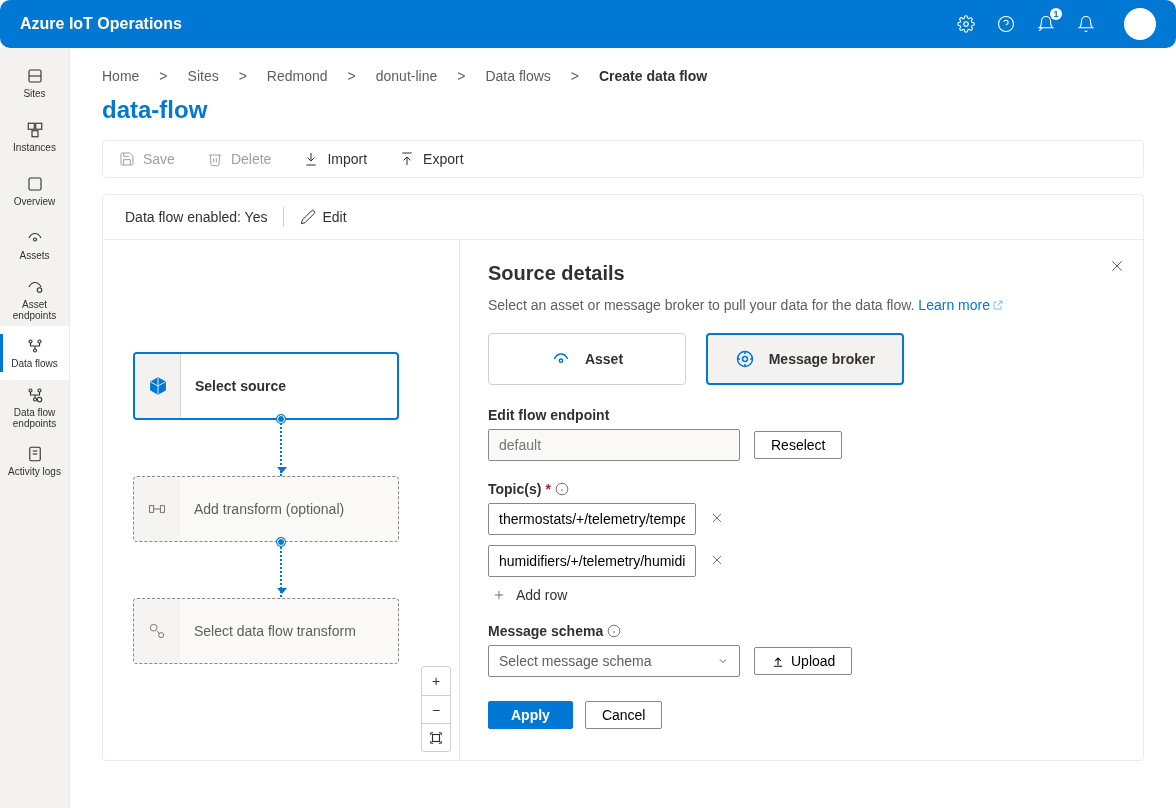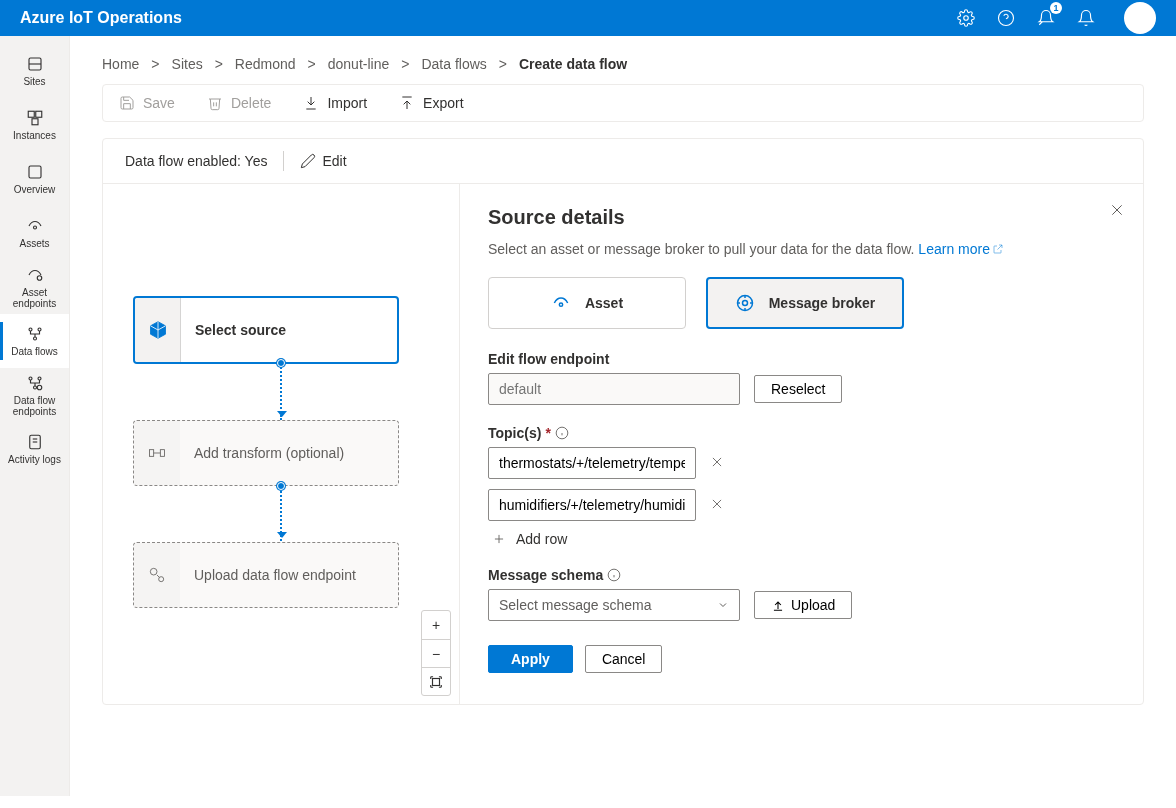--- a/index.html
+++ b/index.html
@@ -1,19 +1,19 @@
 <!DOCTYPE html>
 <html><head>
   <meta charset="utf-8">
   <style>
     * { box-sizing: border-box; margin: 0; padding: 0; }
     body { font-family: "Segoe UI", -apple-system, BlinkMacSystemFont, sans-serif; font-size: 14px; color: #323130; background: #fff; width: 1176px; height: 808px; overflow: hidden; }
     
     
-    .header { height: 36px; background: #0078d4; color: #fff; display: flex; align-items: center; padding: 0 20px; }
+    .header { height: 48px; background: #0078d4; color: #fff; display: flex; align-items: center; padding: 0 20px; border-radius: 10px; }
     .header-title { font-size: 16px; font-weight: 600; }
     .header-spacer { flex: 1; }
     .header-icons { display: flex; gap: 20px; align-items: center; }
     .header-icon { cursor: pointer; display: flex; align-items: center; justify-content: center; width: 20px; height: 20px; position: relative; }
     .header-icon svg { width: 18px; height: 18px; stroke: #fff; fill: none; stroke-width: 1.5; }
     .badge { position: absolute; top: -6px; right: -6px; background: #fff; color: #0078d4; border-radius: 8px; min-width: 12px; height: 12px; font-size: 9px; line-height: 12px; text-align: center; padding: 0 2px; font-weight:600; }
     .avatar { width: 32px; height: 32px; border-radius: 50%; background: #fff; margin-left: 8px; }
 
     
     .main { display: flex; height: calc(808px - 48px); }
@@ -24,21 +24,21 @@
     .sidebar-item.active { background: #fff; }
     .sidebar-item.active::before { content: ''; position: absolute; left: 0; top: 8px; bottom: 8px; width: 3px; background: #0078d4; }
     .sidebar-icon { width: 18px; height: 18px; margin-bottom: 3px; }
     .sidebar-icon svg { width: 100%; height: 100%; stroke: #323130; fill: none; stroke-width: 1.5; }
     .sidebar-label { font-size: 10px; color: #323130; text-align: center; line-height: 1.1; }
 
     
     .content { flex: 1; padding: 20px 32px 0 32px; overflow: hidden; }
 
     
-    .breadcrumb { display: flex; align-items: flex-end; gap: 12px; margin-bottom: 12px; color: #605e5c; font-size: 14px; }
+    .breadcrumb { display: flex; align-items: flex-end; gap: 20px; margin-bottom: 12px; color: #605e5c; font-size: 14px; }
     .breadcrumb span { cursor: pointer; }
     .breadcrumb .current { font-weight: 600; color: #323130; }
     .breadcrumb .sep { color: #605e5c; cursor: default; }
 
     .page-title { font-size: 24px; font-weight: 600; color: #0078d4; margin-bottom: 16px; }
 
     
     .toolbar { border: 1px solid #edebe9; border-radius: 4px; padding: 10px 16px; display: flex; gap: 32px; margin-bottom: 16px; align-items: center; }
     .toolbar-btn { display: flex; align-items: center; gap: 8px; cursor: pointer; font-size: 14px; color: #323130; }
     .toolbar-btn.disabled { color: #a19f9d; cursor: default; }
@@ -228,20 +228,21 @@
         <span class="sep">&gt;</span>
       <span>Redmond</span>
         <span class="sep">&gt;</span>
       <span>donut-line</span>
         <span class="sep">&gt;</span>
       <span>Data flows</span>
         <span class="sep">&gt;</span>
       <span class="current">Create data flow</span>
     </div>
 
+    <h1 class="page-title">data-flow</h1>
 
     <div class="toolbar">
       <div class="toolbar-btn disabled">
         <svg viewBox="0 0 24 24">
             <path d="M19 21H5a2 2 0 0 1-2-2V5a2 2 0 0 1 2-2h11l5 5v11a2 2 0 0 1-2 2z"></path>
             <polyline points="17 21 17 13 7 13 7 21"></polyline>
             <polyline points="7 3 7 8 15 8"></polyline>
           </svg>
         <span>Save</span>
       </div>
@@ -320,21 +321,21 @@
           </div>
 
           <div class="node dashed bot">
             <div class="node-icon-box">
                 <svg viewBox="0 0 24 24">
                   <circle cx="8" cy="8" r="4"></circle>
                   <circle cx="17" cy="17" r="3"></circle>
                   <path d="M12 12l3 3"></path>
                 </svg>
               </div>
-            <div class="node-label">Upload data flow endpoint</div>
+            <div class="node-label">Select data flow transform</div>
           </div>
 
           <div class="zoom-controls">
             <div class="zoom-btn">+</div>
             <div class="zoom-btn">−</div>
             <div class="zoom-btn">
               <svg viewBox="0 0 24 24" width="14" height="14" stroke="#323130" fill="none" stroke-width="2">
                   <rect x="6" y="6" width="12" height="12"></rect>
                   <path d="M3 3h4M3 3v4M21 3h-4M21 3v4M3 21h4M3 21v-4M21 21h-4M21 21v-4"></path>
                 </svg>

